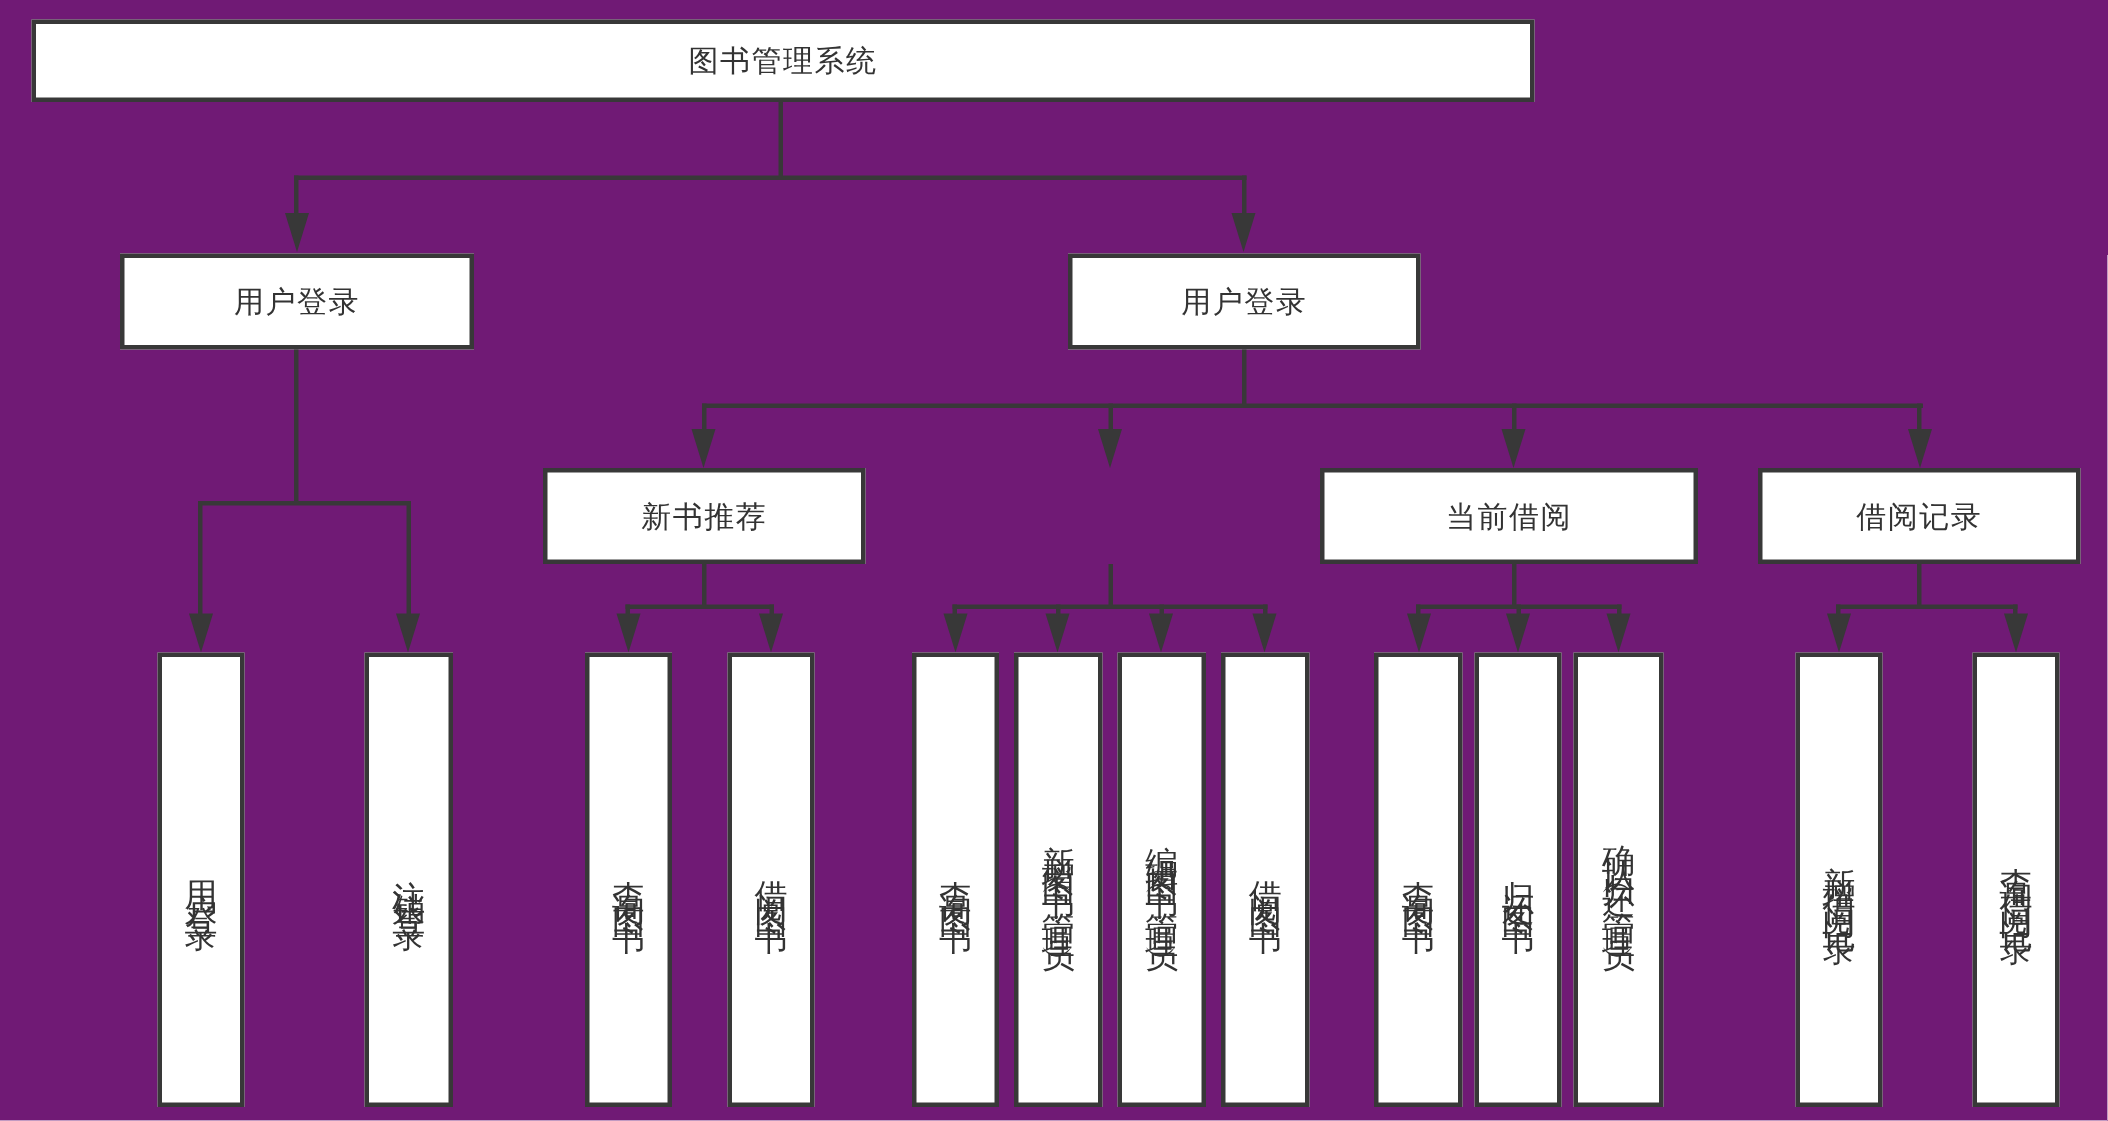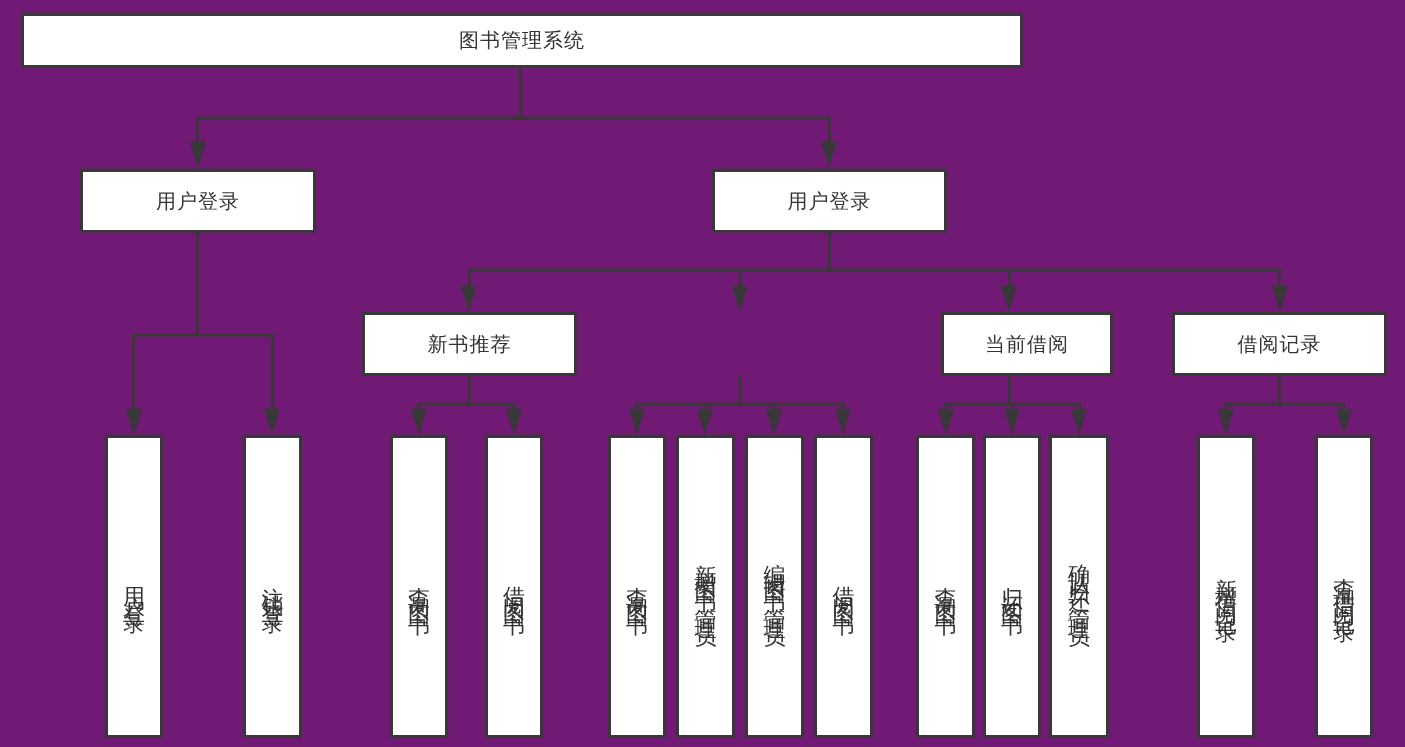--- a/index.html
+++ b/index.html
@@ -94,21 +94,21 @@
   <div class="edge" style="left:468px;  top:269px; width:3px; height:20px;"></div>
   <div class="edge" style="left:739px;  top:269px; width:3px; height:20px;"></div>
   <div class="edge" style="left:1008px; top:269px; width:3px; height:20px;"></div>
   <div class="edge" style="left:1278px; top:269px; width:3px; height:20px;"></div>
   <div class="arrow" style="left:461px;  top:286px;"></div>
   <div class="arrow" style="left:732px;  top:286px;"></div>
   <div class="arrow" style="left:1001px; top:286px;"></div>
   <div class="arrow" style="left:1272px; top:286px;"></div>
 
   <div class="node" style="left:362px;  top:312px; width:215px; height:64px;">新书推荐</div>
-  <div class="node" style="left:941px;  top:312px; width:172px; height:64px;">当前借阅</div>
+  <div class="node" style="left:880px;  top:312px; width:252px; height:64px;">当前借阅</div>
   <div class="node" style="left:1172px; top:312px; width:215px; height:64px;">借阅记录</div>
 
   <div class="edge" style="left:468px; top:376px; width:3px;  height:30px;"></div>
   <div class="edge" style="left:417px; top:403px; width:99px; height:3px;"></div>
   <div class="edge" style="left:417px; top:403px; width:3px;  height:10px;"></div>
   <div class="edge" style="left:513px; top:403px; width:3px;  height:10px;"></div>
   <div class="arrow" style="left:411px; top:409px;"></div>
   <div class="arrow" style="left:506px; top:409px;"></div>
 
   <div class="edge" style="left:739px; top:376px; width:3px;   height:30px;"></div>

